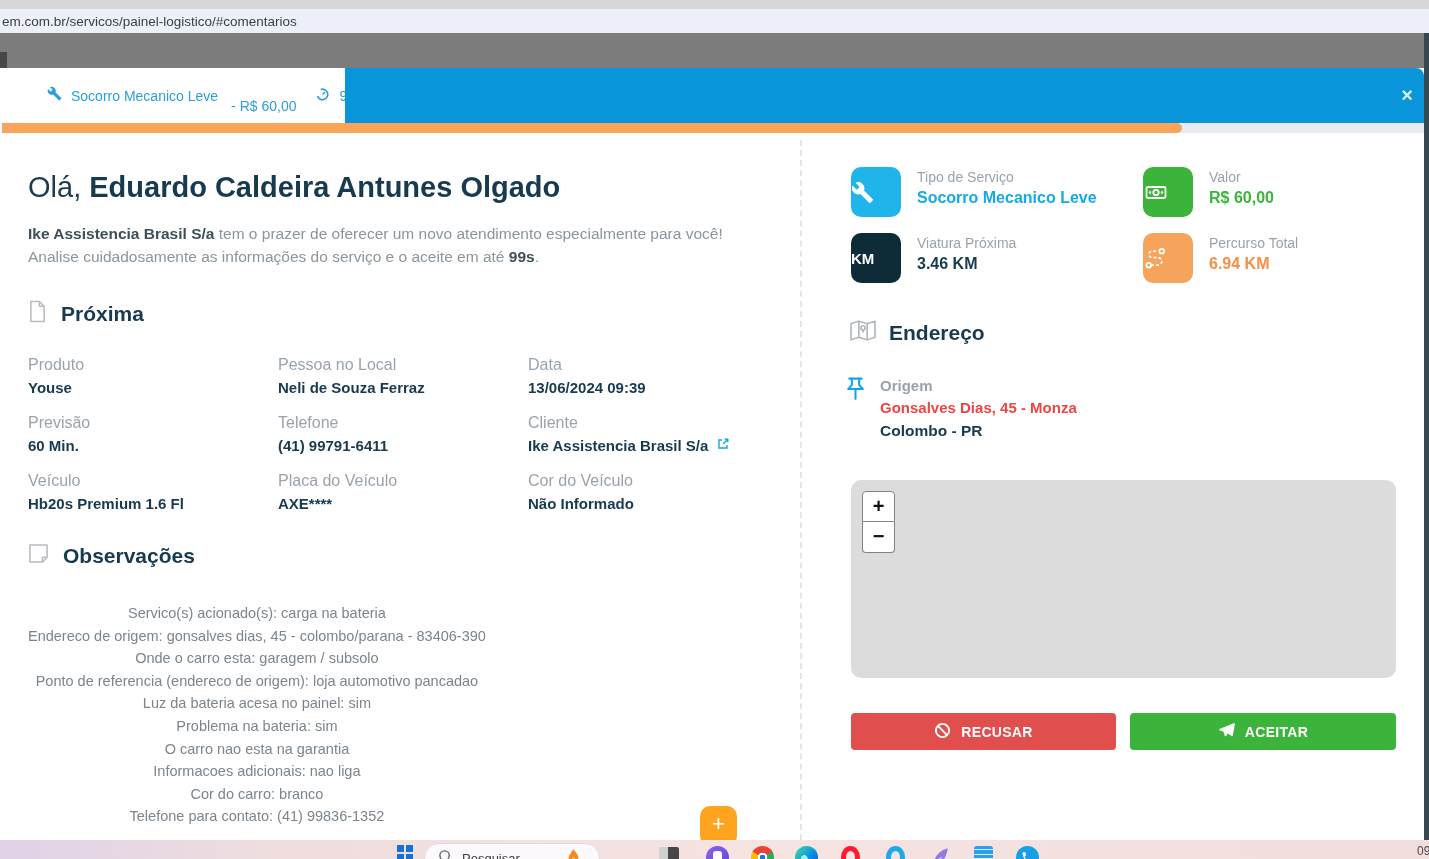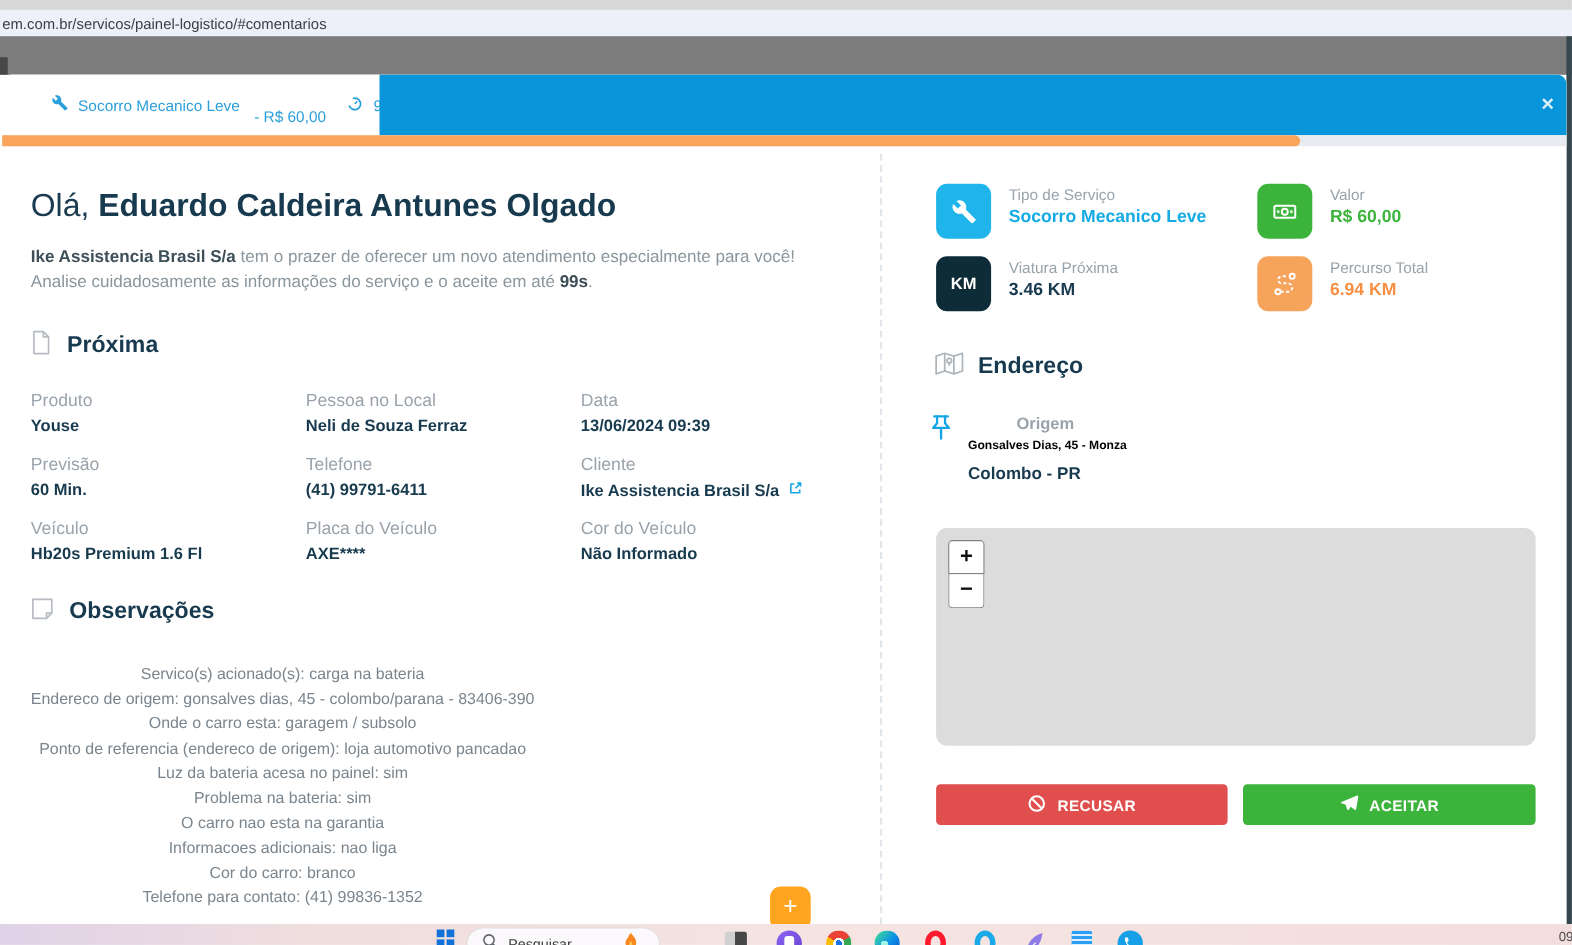--- a/index.html
+++ b/index.html
@@ -51,31 +51,31 @@
   .obs-list { position:absolute; left:28px; top:602px; font-size:14.5px; color:#7b858d;text-align:center; }
   .obs-list div { line-height:22.6px; white-space:nowrap; }
   .fab { position:absolute; left:700px; top:806px; width:37px; height:40px; background:#ffa41e;
          border-radius:10px; color:#fff; font-size:22px; text-align:center; line-height:36px; cursor:pointer; }
 
   .divider { position:absolute; left:800px; top:140px; height:700px; width:0;
              border-left:2px dashed #e1e6eb; }
 
   
   .card { position:absolute; display:flex; gap:16px; }
-  .card-ic { width:50px; height:50px; border-radius:10px; display:flex; align-items:center; justify-content:center;
+  .card-ic { width:50px; height:50px; border-radius:10px; display:flex; align-items:center; justify-content:flex-start;
              color:#fff; font-weight:bold; font-size:15px; flex:0 0 auto; }
   .card-label { font-size:14px; color:#98a3ab; margin-top:2px; }
   .card-value { font-size:16px; font-weight:bold; margin-top:4px; white-space:nowrap; }
   .pos-c0 { left:851px; top:167px; } .pos-c1 { left:1143px; top:167px; }
   .pos-c2 { left:851px; top:233px; } .pos-c3 { left:1143px; top:233px; }
 
   .addr-head { left:849px; top:318px; gap:12px; }
   .origin-pin { position:absolute; left:845px; top:376px; }
-  .origin-label { position:absolute; left:880px; top:377px; font-size:15px; font-weight:bold; color:#9aa3ab;margin-left:44px; }
-  .origin-l1 { position:absolute; left:880px; top:399px; font-size:11px; font-weight:bold; color:#000000; }
+  .origin-label { position:absolute; left:880px; top:377px; font-size:15px; font-weight:bold; color:#9aa3ab; }
+  .origin-l1 { position:absolute; left:880px; top:399px; font-size:15px; font-weight:bold; color:#ef4444; }
   .origin-l2 { position:absolute; left:880px; top:422px; font-size:15.5px; font-weight:bold; color:#173a4f; }
 
   .map-box { position:absolute; left:851px; top:480px; width:545px; height:198px; background:#dcdcdc; border-radius:10px; }
   .zoomctl { position:absolute; left:11px; top:11px; width:33px; }
   .zbtn { width:33px; height:31px; background:#fff; border:1px solid #828282; font-size:20px; font-weight:600;
           text-align:center; line-height:29px; color:#111; cursor:pointer; }
   .zbtn.zin { border-radius:4px 4px 0 0; }
   .zbtn.zout { border-radius:0 0 4px 4px; border-top:none; }
 
   .act-btn { position:absolute; top:713px; height:37px; border:none; border-radius:4px; color:#fff;

